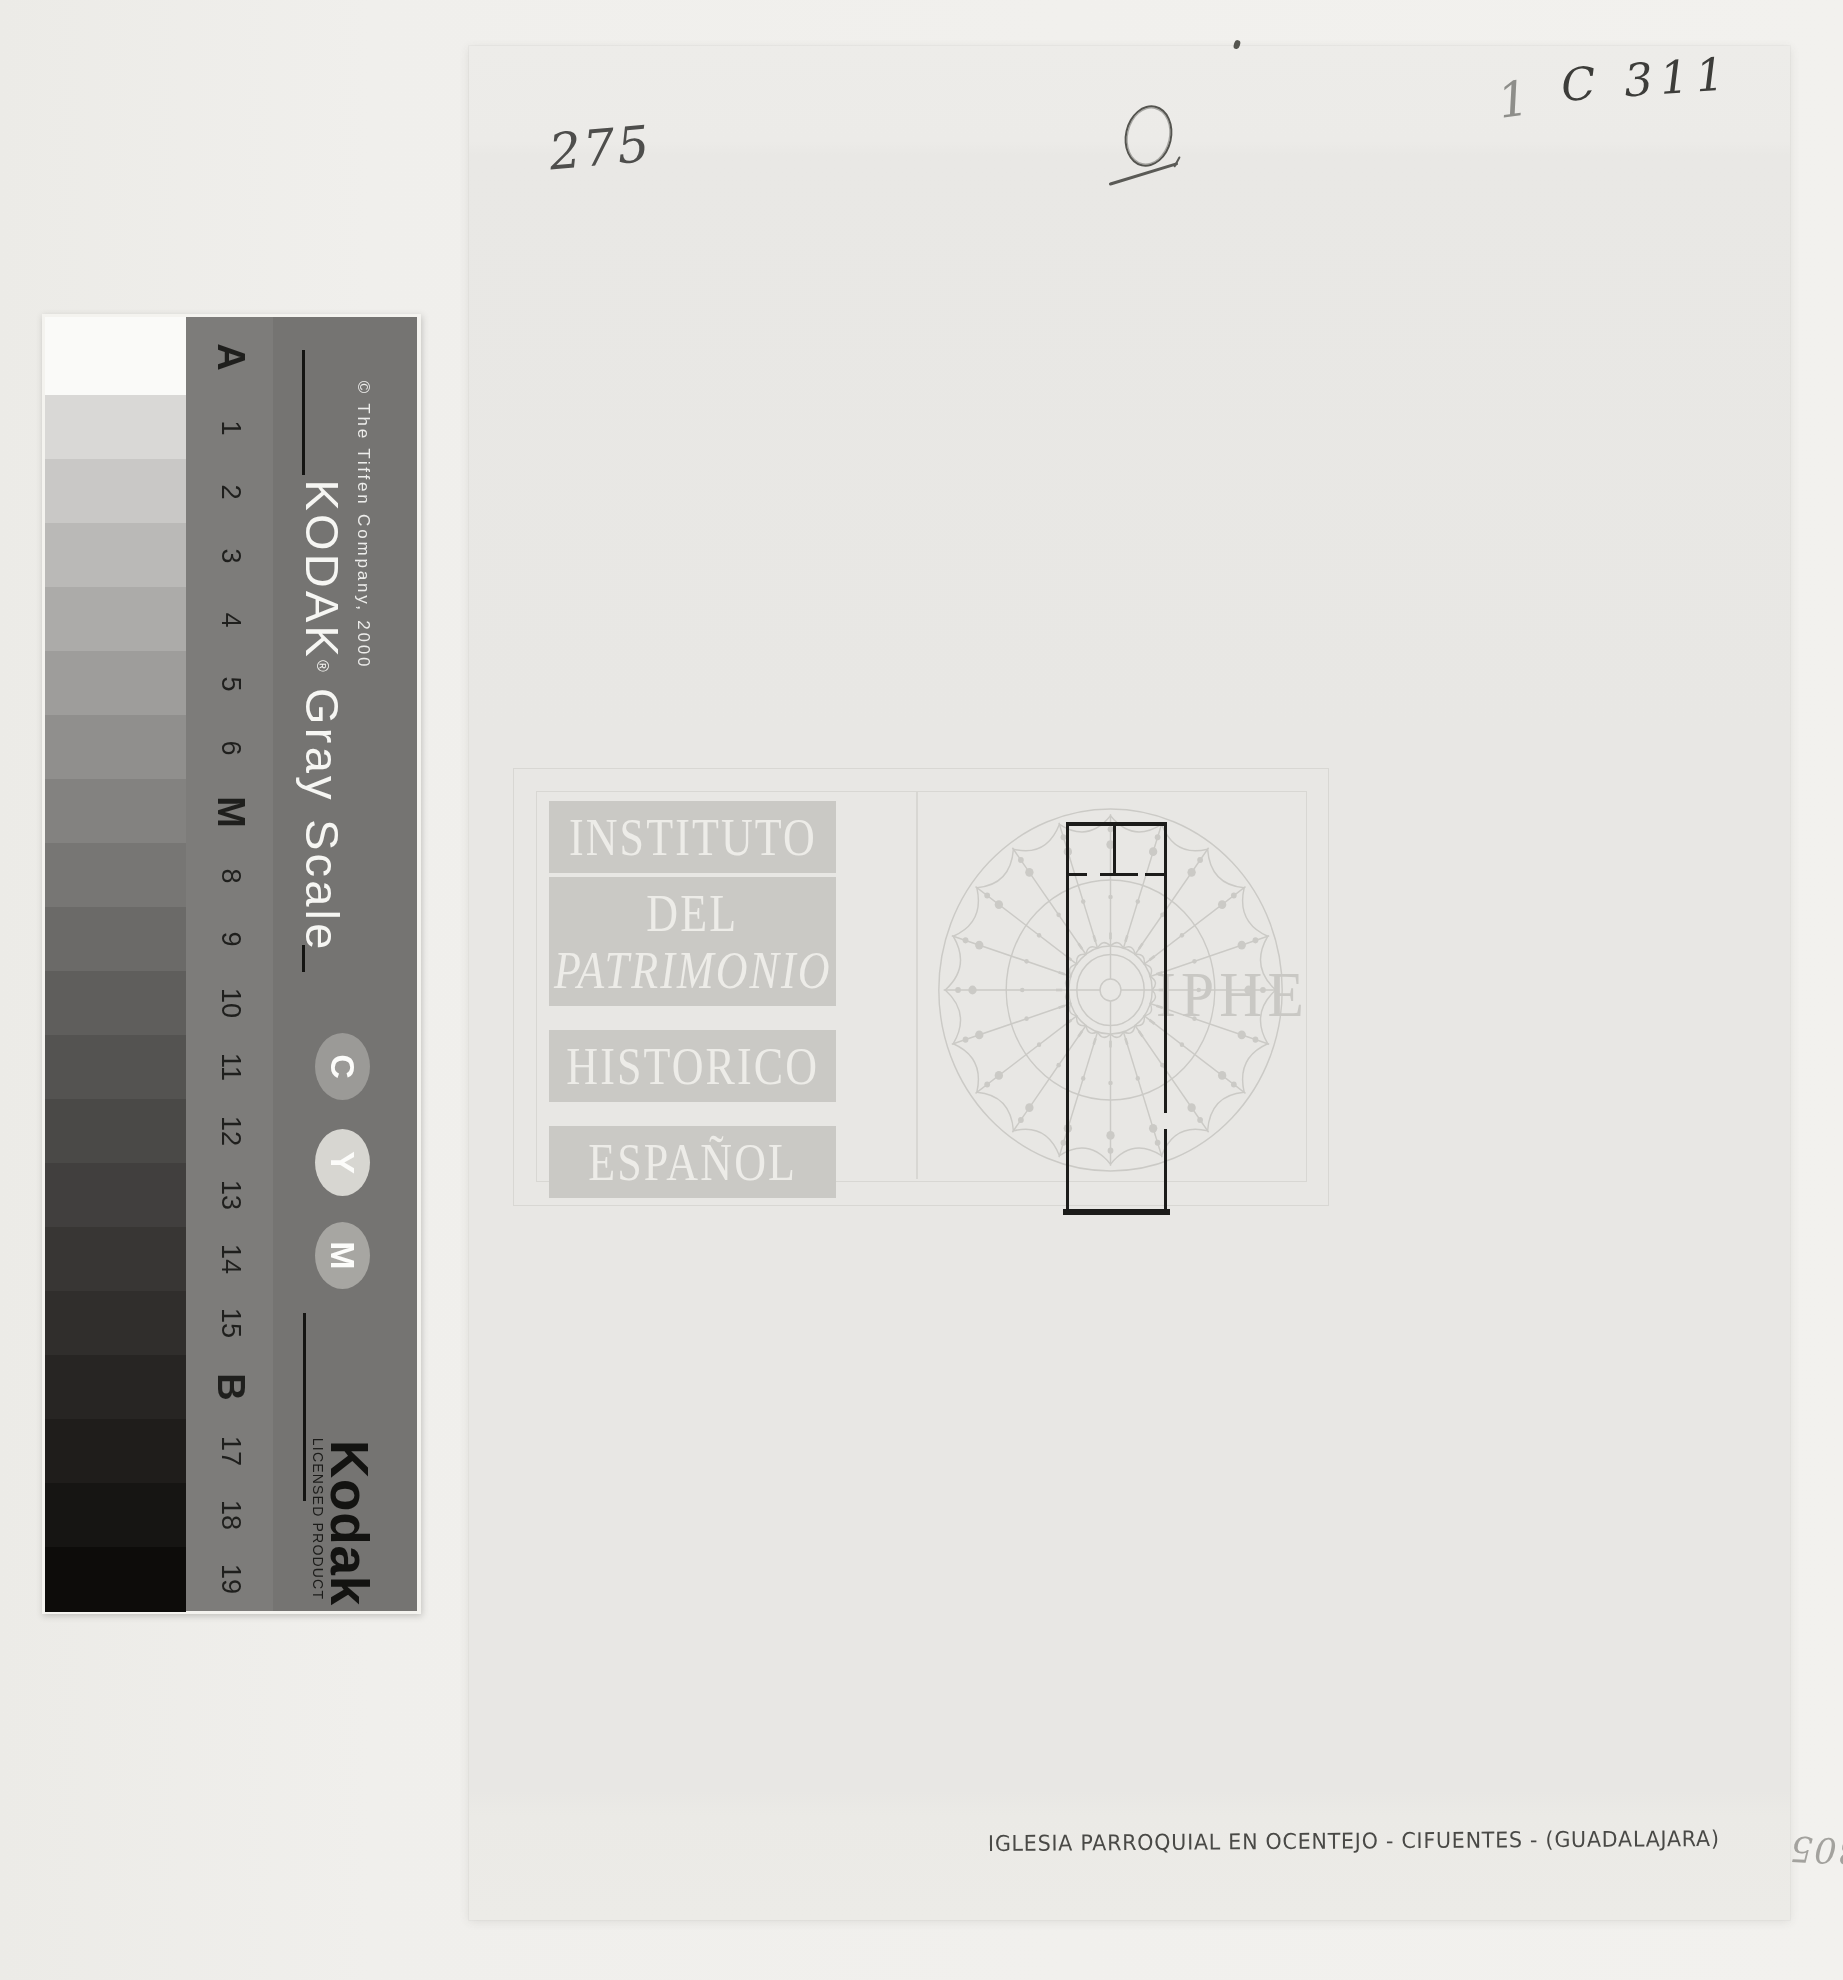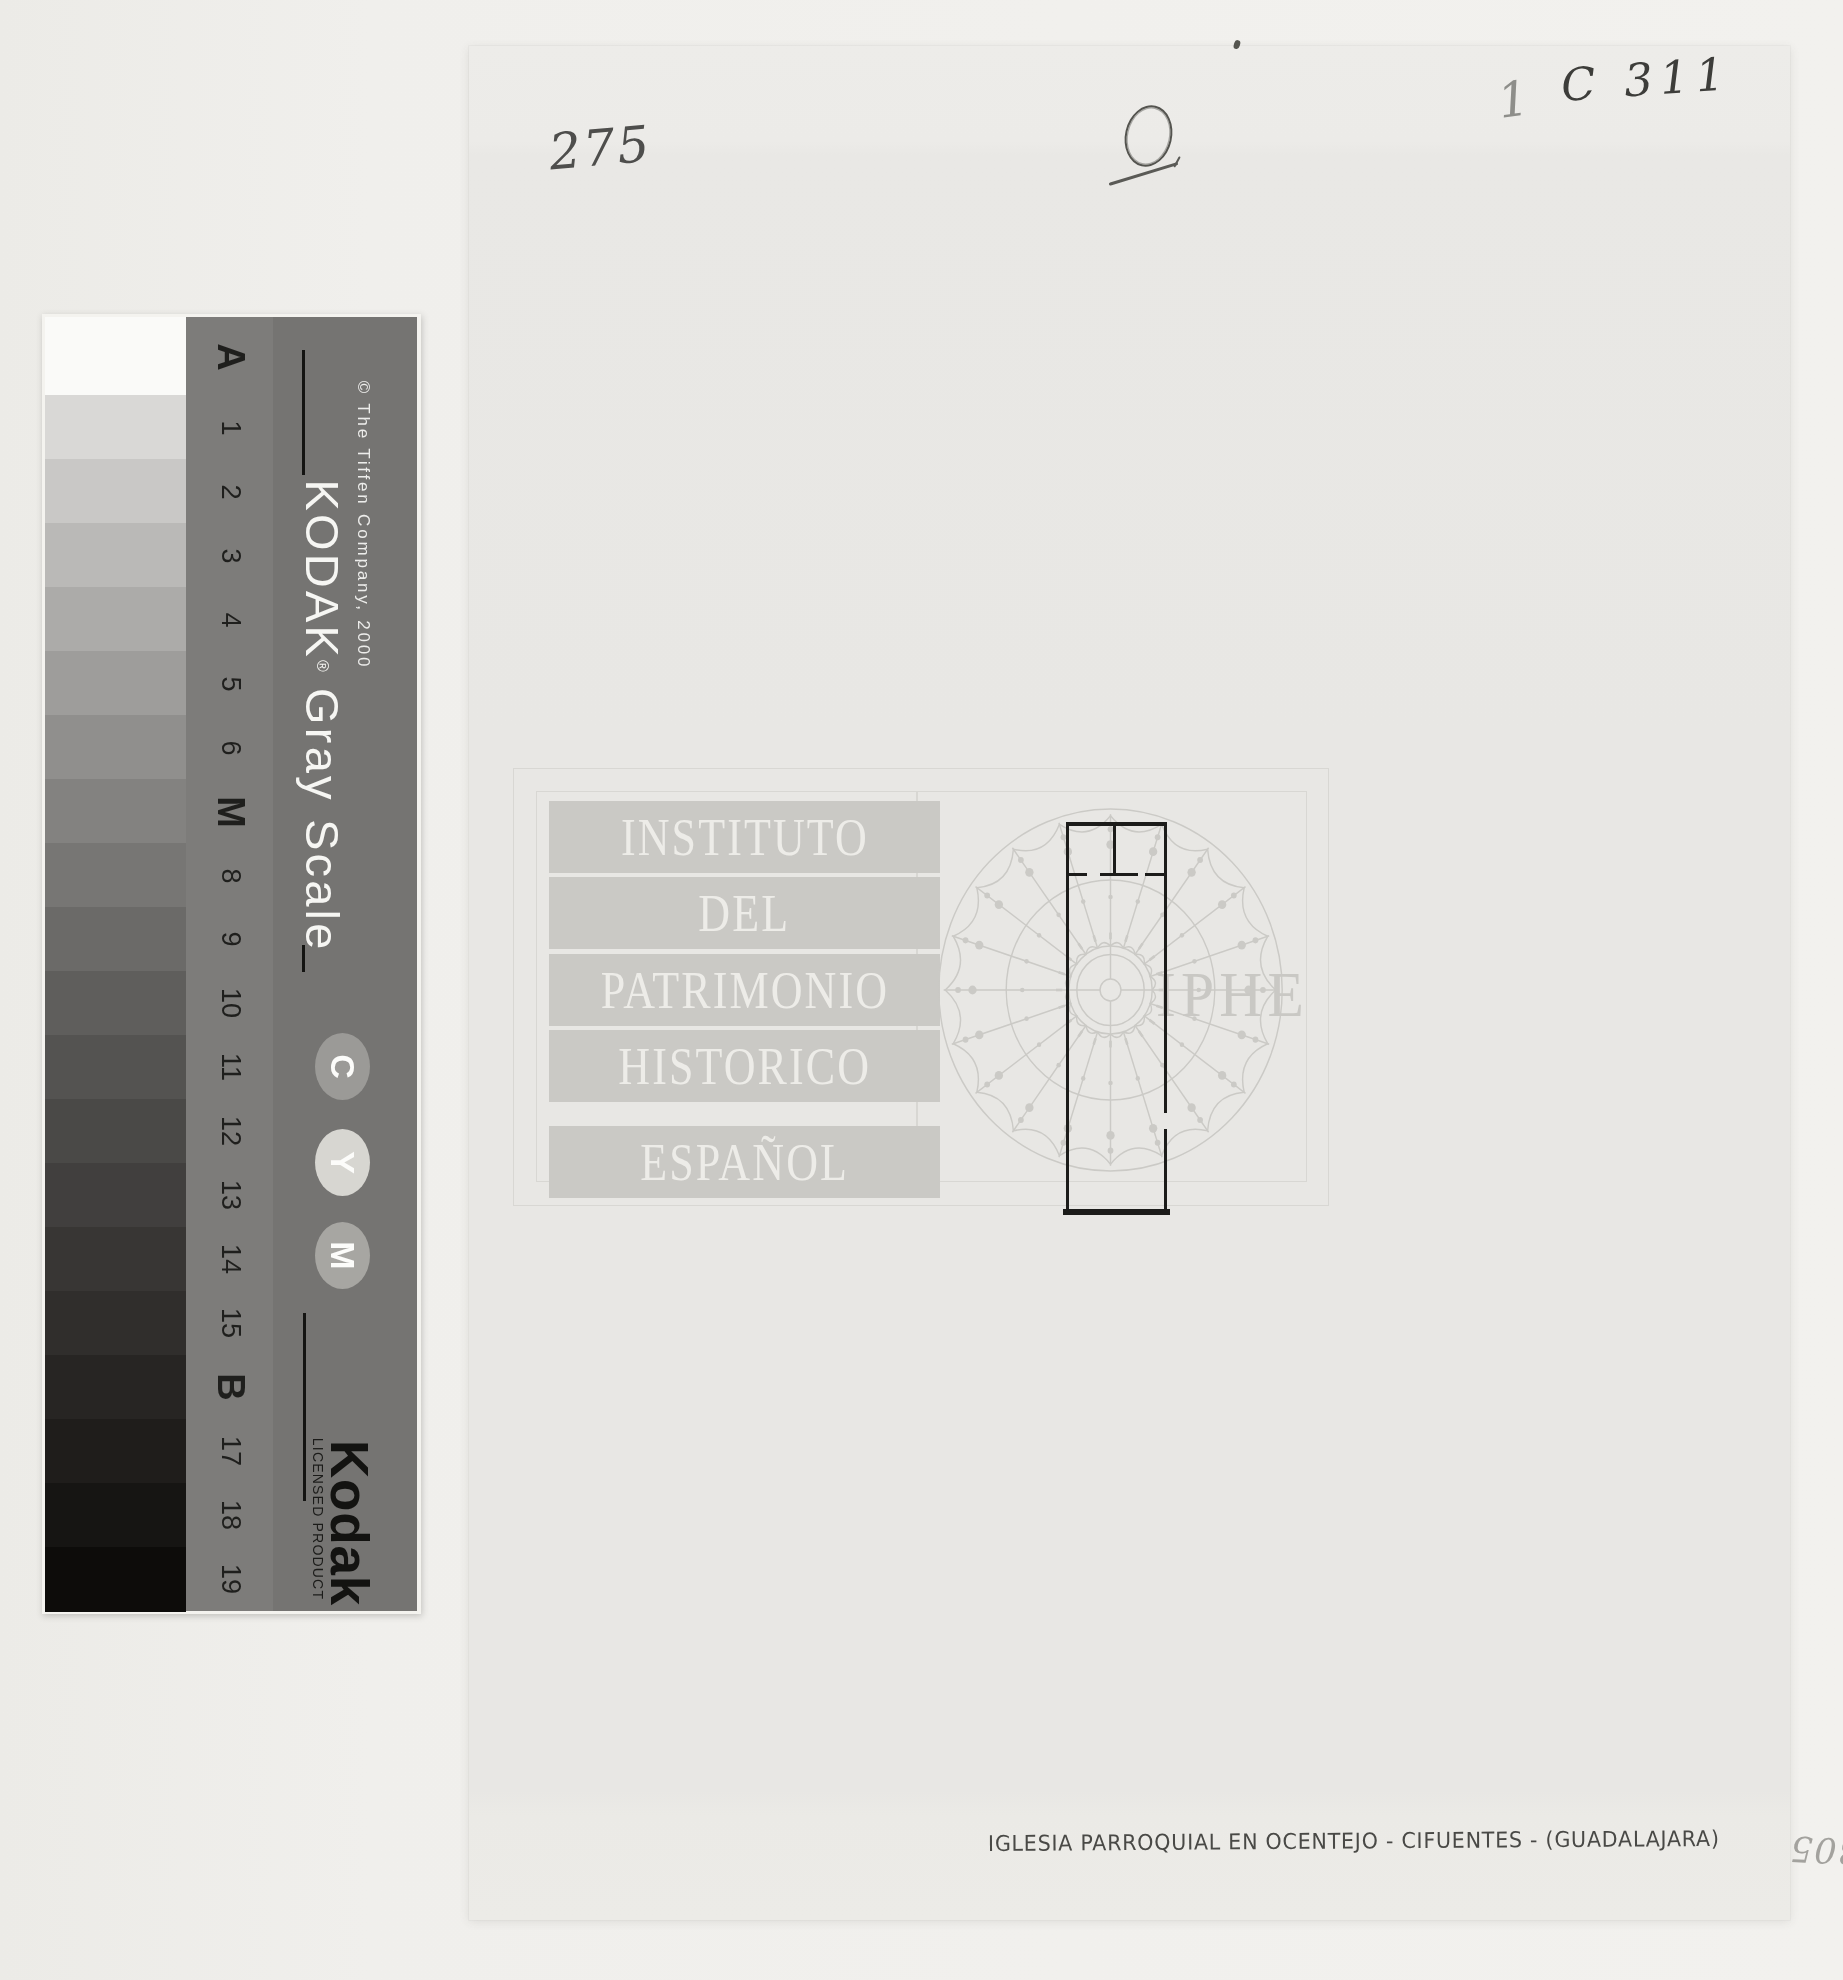--- a/index.html
+++ b/index.html
@@ -25,21 +25,21 @@
   #mark-305{left:1789px;top:1830px;font-size:35px;color:#a3a29e;transform:rotate(183deg);letter-spacing:1.6px;}
   #speck{left:1234px;top:40px;width:5.6px;height:8.8px;background:#54544e;border-radius:45%;transform:rotate(18deg);}
   #caption{left:988px;top:1831px;font-family:"DejaVu Sans",sans-serif;font-size:21.7px;color:#48484555;
            color:#494946;letter-spacing:0.8px;white-space:nowrap;transform:rotate(-.4deg) scaleX(.95);transform-origin:left center;}
 
   
   .wm-border{border:1.6px solid #d8d7d3;}
   #wm-outer{left:513px;top:768px;width:814px;height:436px;}
   #wm-inner{left:536px;top:791px;width:769px;height:389px;}
   #wm-divider{left:916px;top:792px;width:1.6px;height:387px;background:#d8d7d3;}
-  .wm-bar{left:549px;width:391px;height:72px;background:#cac9c5;display:flex;align-items:center;justify-content:center;}
+  .wm-bar{left:549px;width:287px;height:72px;background:#cac9c5;display:flex;align-items:center;justify-content:center;}
   .wm-bar span{font-family:"Liberation Serif",serif;font-size:50px;color:#edece8;letter-spacing:2.4px;
                transform:scale(.88,1.04);white-space:nowrap;}
   #wm-acronym{left:1156px;top:958px;font-family:"Liberation Serif",serif;font-size:64px;color:#c9c8c4;
               letter-spacing:5.6px;transform:scaleX(.93);transform-origin:left center;white-space:nowrap;}
   #rosette{left:934px;top:804px;width:353px;height:372px;}
 
   
   .ink{background:#1c1c1a;}
 
   
@@ -72,21 +72,21 @@
   <div id="wm-outer" class="abs wm-border"></div>
   <div id="wm-inner" class="abs wm-border"></div>
   <div id="wm-divider" class="abs"></div>
   <div id="wm-bars">
       <div class="wm-bar" style="top: 801px; position: absolute;">
         <span>INSTITUTO</span>
       </div>
       <div class="wm-bar" style="top: 877px; position: absolute;">
         <span>DEL</span>
       </div>
-      <div class="wm-bar" style="top: 954px; position: absolute;">
+      <div class="wm-bar" style="top: 934px; position: absolute; font-style: italic;">
         <span>PATRIMONIO</span>
       </div>
       <div class="wm-bar" style="top: 1030px; position: absolute;">
         <span>HISTORICO</span>
       </div>
       <div class="wm-bar" style="top: 1106px; position: absolute; margin-top: 20px;">
         <span>ESPAÑOL</span>
       </div>
     </div>
   <svg id="rosette" class="abs" viewBox="-110 -110 220 220" preserveAspectRatio="none">

